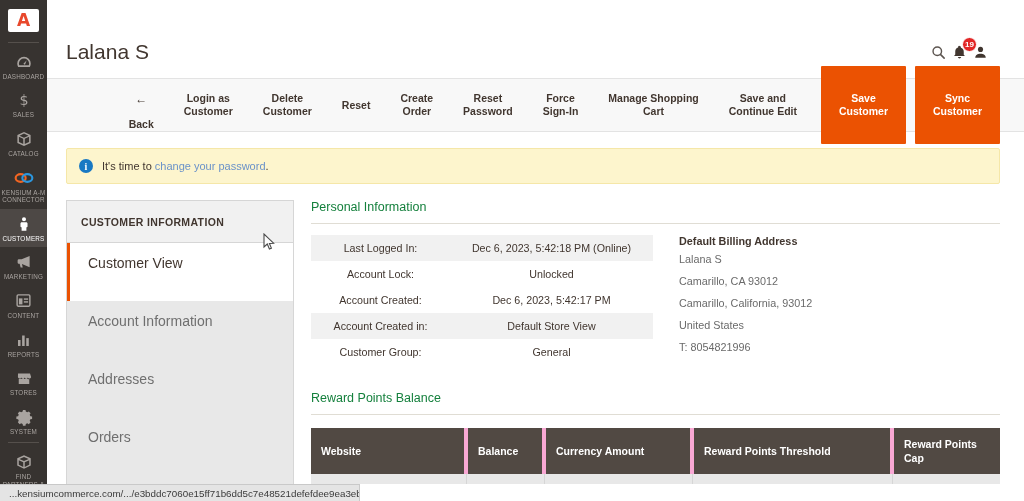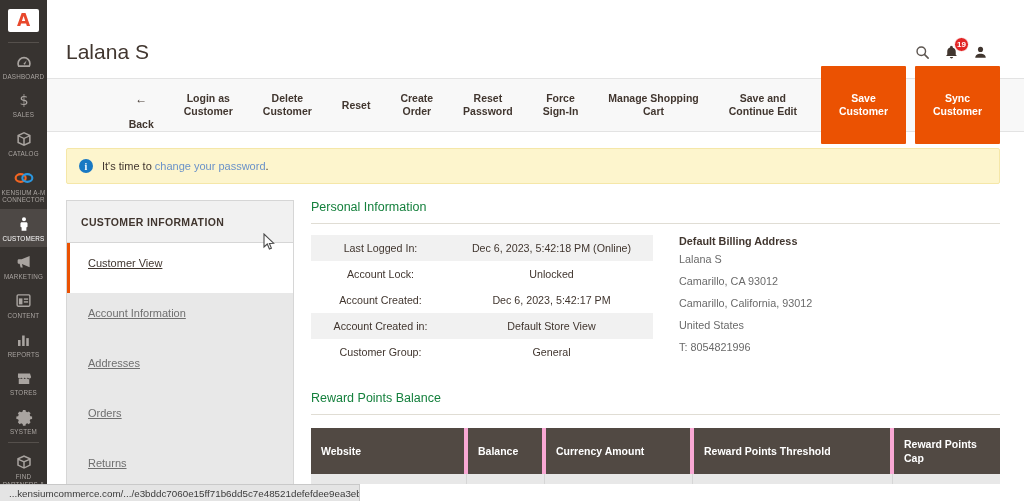--- a/index.html
+++ b/index.html
@@ -82,21 +82,21 @@
     display: flex; align-items: center; justify-content: space-between;
     padding: 26px 24px 0 19px;
     height: 78px;
   }
   .page-title {
     font-size: 21px;
     color: #41362f;
     font-weight: normal;
     line-height: 26px;
   }
-  .header-right { display: flex; align-items: center; gap: 9px; padding-right: 10px; }
+  .header-right { display: flex; align-items: center; gap: 1px; padding-right: 10px; }
   .hicon { position: relative; cursor: pointer; width: 20px; height: 20px;
            display:flex; align-items:center; justify-content:center; }
   .badge {
     position: absolute; top: -5px; right: -8px;
     background: #e22626; color: #fff;
     border-radius: 50%;
     min-width: 15px; height: 15px;
     font-size: 8px; font-weight: bold;
     display: flex; align-items: center; justify-content: center;
     padding: 0 2px;
@@ -176,27 +176,26 @@
   .sidecard-title {
     padding: 15px 14px 14px 14px;
     font-size: 10.5px; font-weight: bold;
     color: #41362f;
     letter-spacing: 0.35px;
     text-transform: uppercase;
     border-bottom: 1px solid #d6d6d6;
     background: #f1f1f1;
   }
   .sideitem {
-    padding: 12px 14px 22px 18px;
-    font-size: 11px;
+    padding: 12px 14px 30px 18px;
+    font-size: 14px;
     color: #6f6f6f;
     cursor: pointer;
     border-left: 3px solid transparent;
     line-height: 16px;
-    text-decoration: underline;
   }
   .sideitem.active {
     background: #ffffff;
     border-left-color: #eb5202;
     color: #41362f;
     font-weight: normal;
   }
 
   
   .detail { flex: 1 1 auto; min-width: 0; }

